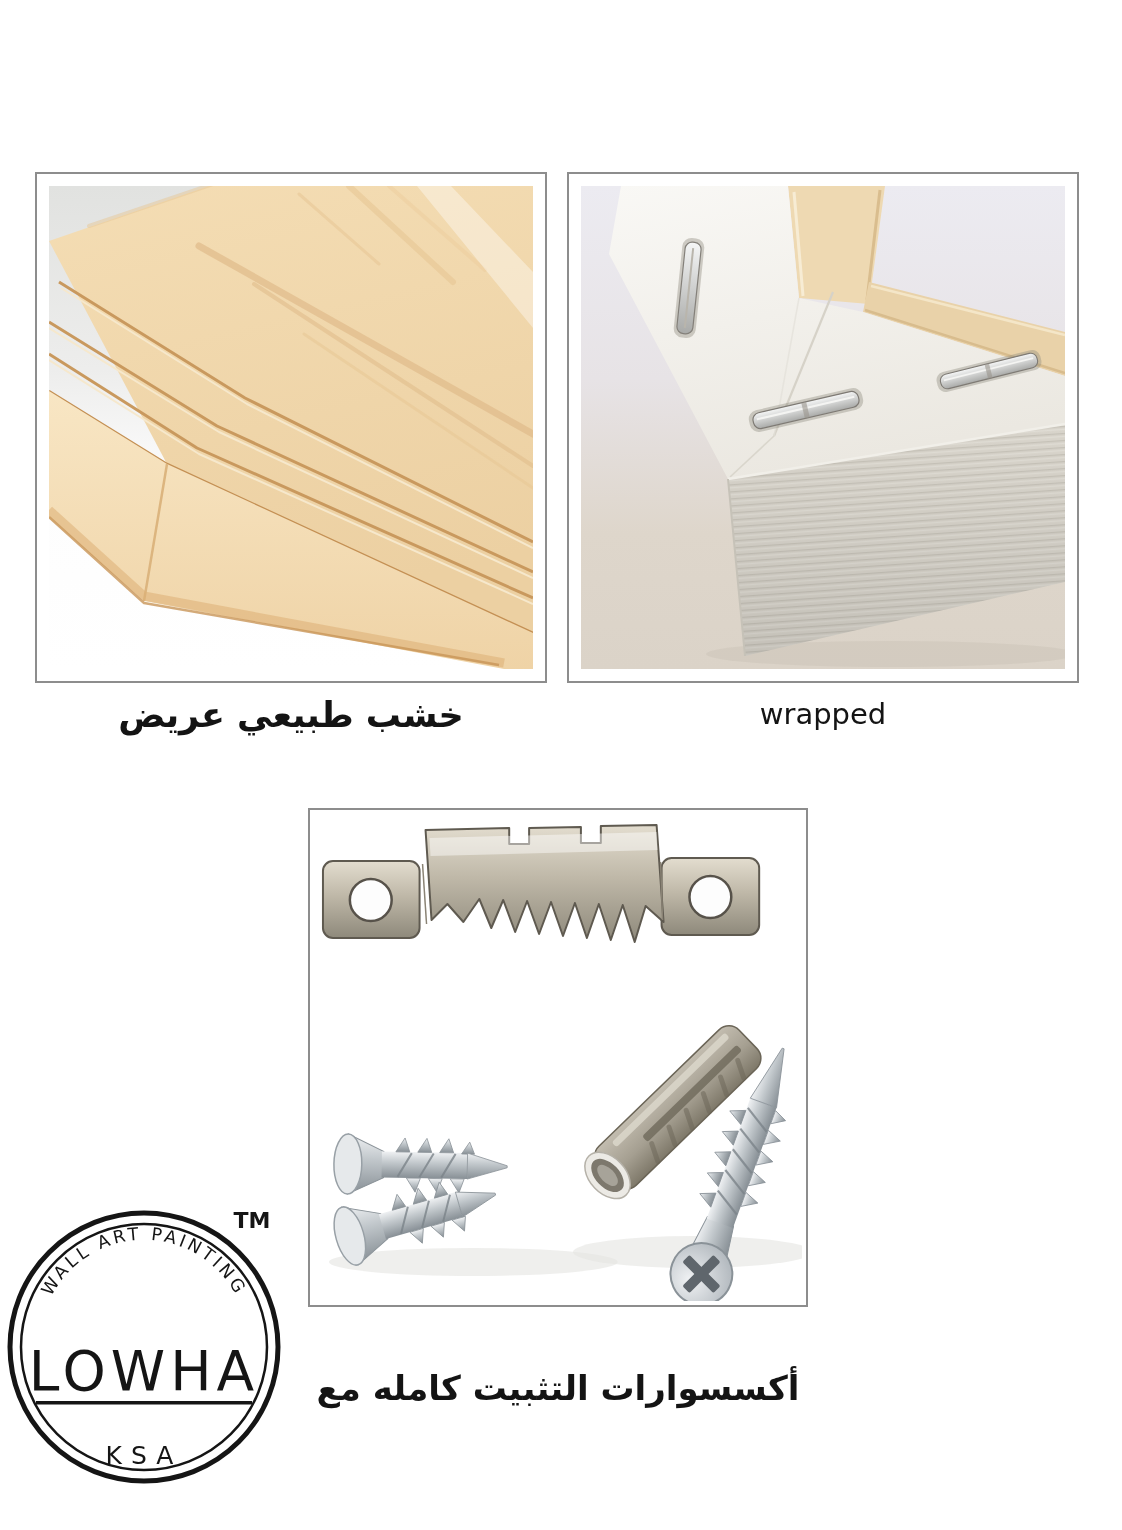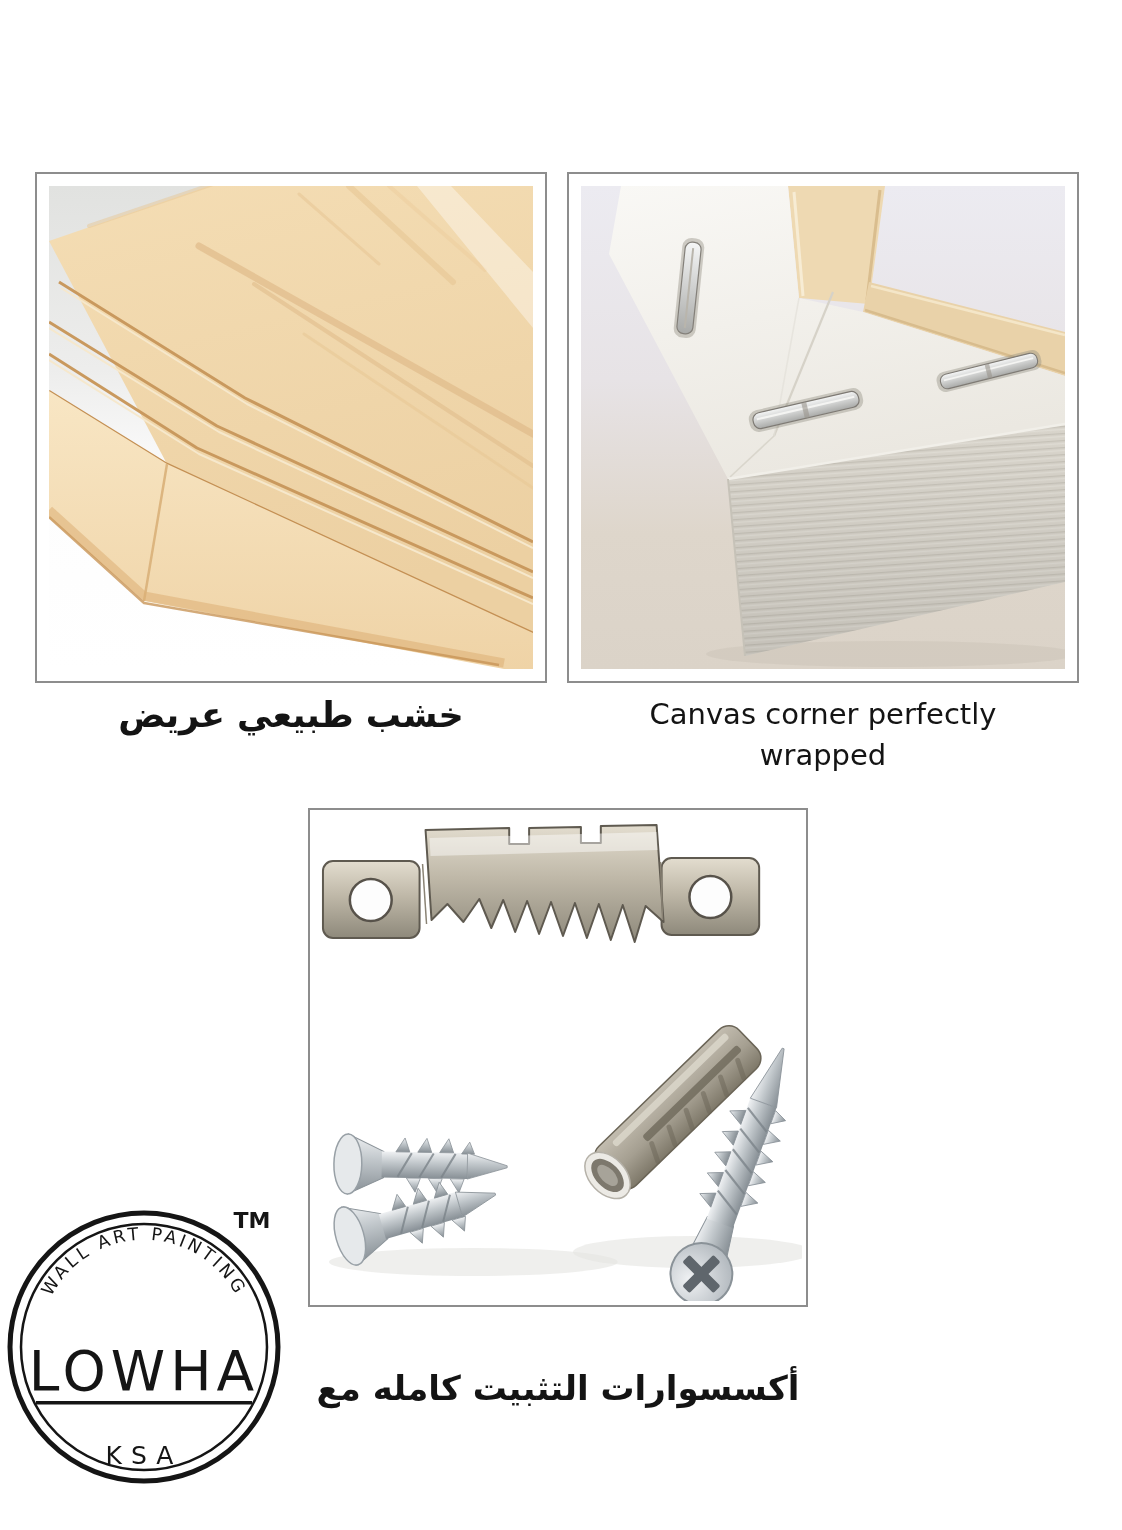--- a/index.html
+++ b/index.html
@@ -145,21 +145,20 @@
       <line x1="147" y1="293" x2="164" y2="470" stroke="#c6c2b8" stroke-width="2"></line>
     </svg>
   </div>
 
   <div class="caption" style="left:35px;top:692px;width:512px;">
     <div class="ar" dir="rtl">خشب طبيعي عريض</div>
   </div>
 
   <div class="caption" style="left:567px;top:692px;width:512px;">
     <div class="en">
-      <div>Canvas corner perfectly</div>
       <div>wrapped</div>
     </div>
   </div>
 
   <div class="photo-box pad4" style="left:308px;top:808px;width:500px;height:499px;">
     <svg viewBox="0 0 490 487" preserveAspectRatio="none">
       <defs>
         <linearGradient id="mMetal" x1="0" y1="0" x2="0" y2="1">
           <stop offset="0" stop-color="#e3ddcf"></stop>
             <stop offset="0.45" stop-color="#bfb8a8"></stop>

